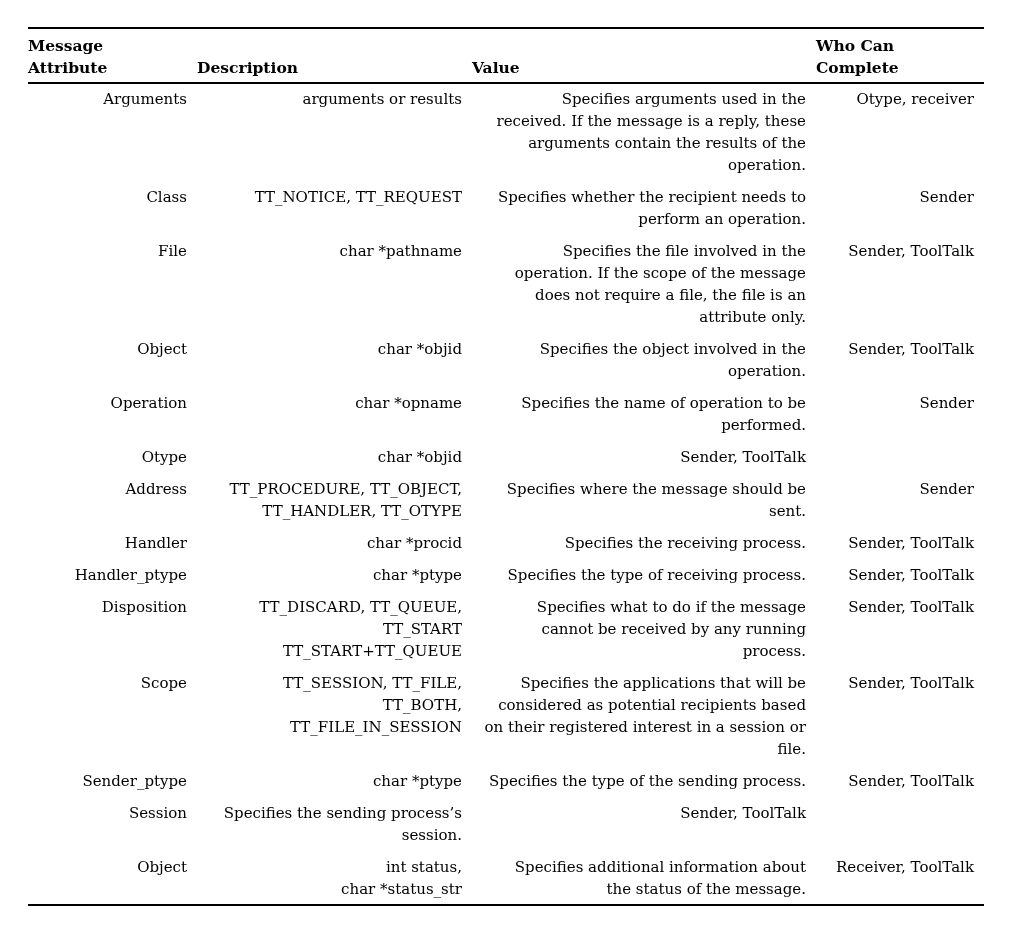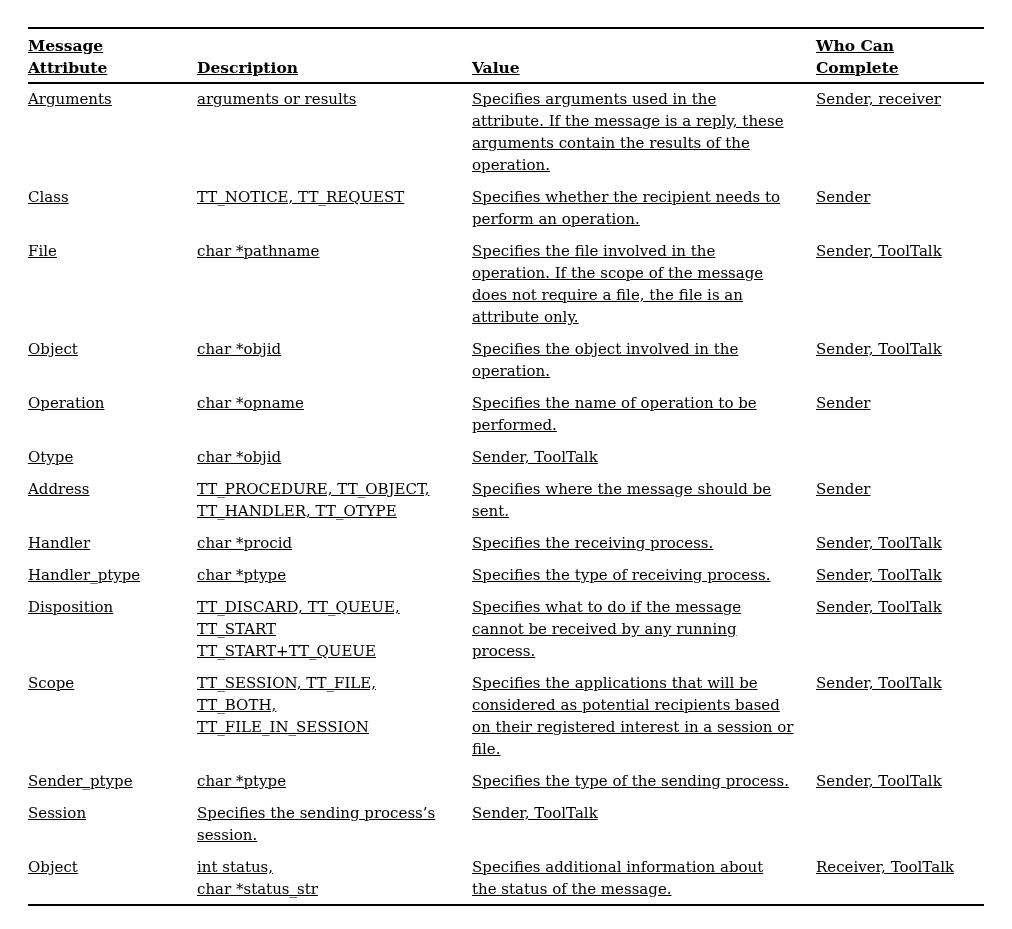--- a/index.html
+++ b/index.html
@@ -14,30 +14,30 @@
   }
   .doc-table {
     margin: 27px 0 0 28px;
     width: 956px;
     border-top: 2px solid #000;
     border-bottom: 2px solid #000;
   }
   .grid-row {
     display: grid;
     grid-template-columns: 169px 275px 344px 168px;
-    text-decoration: underline;
   }
   .table-header {
     align-items: end;
     border-bottom: 2px solid #000;
     padding: 6px 0 3px 0;
     font-weight: bold;
   }
   .table-body {
     padding: 4px 0 0 0;
+    text-align: right;
   }
   .table-body .grid-row {
     margin-bottom: 10px;
   }
   .table-body .grid-row:last-child {
     margin-bottom: 4px;
   }
   .cell {
     font-size: 15px;
     line-height: 22px;
@@ -60,24 +60,24 @@
     <div class="cell">Who Can
 Complete</div>
   </div>
 
   <div class="table-body">
 
     <div class="grid-row">
       <div class="cell">Arguments</div>
       <div class="cell">arguments or results</div>
       <div class="cell">Specifies arguments used in the
-attribute. If the message is a reply, these
+received. If the message is a reply, these
 arguments contain the results of the
 operation.</div>
-      <div class="cell">Sender, receiver</div>
+      <div class="cell">Otype, receiver</div>
     </div>
 
     <div class="grid-row">
       <div class="cell">Class</div>
       <div class="cell">TT_NOTICE, TT_REQUEST</div>
       <div class="cell">Specifies whether the recipient needs to
 perform an operation.</div>
       <div class="cell">Sender</div>
     </div>
 

